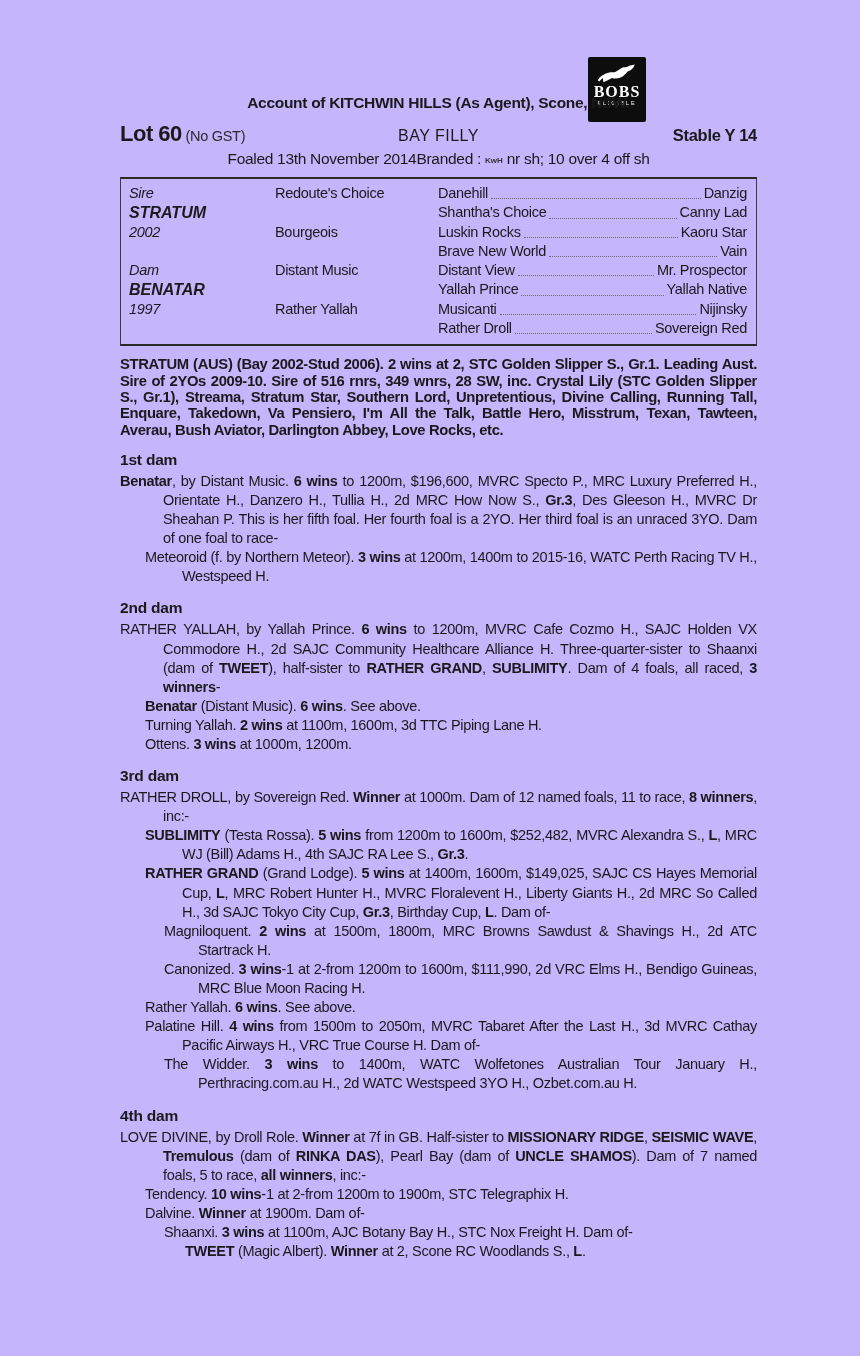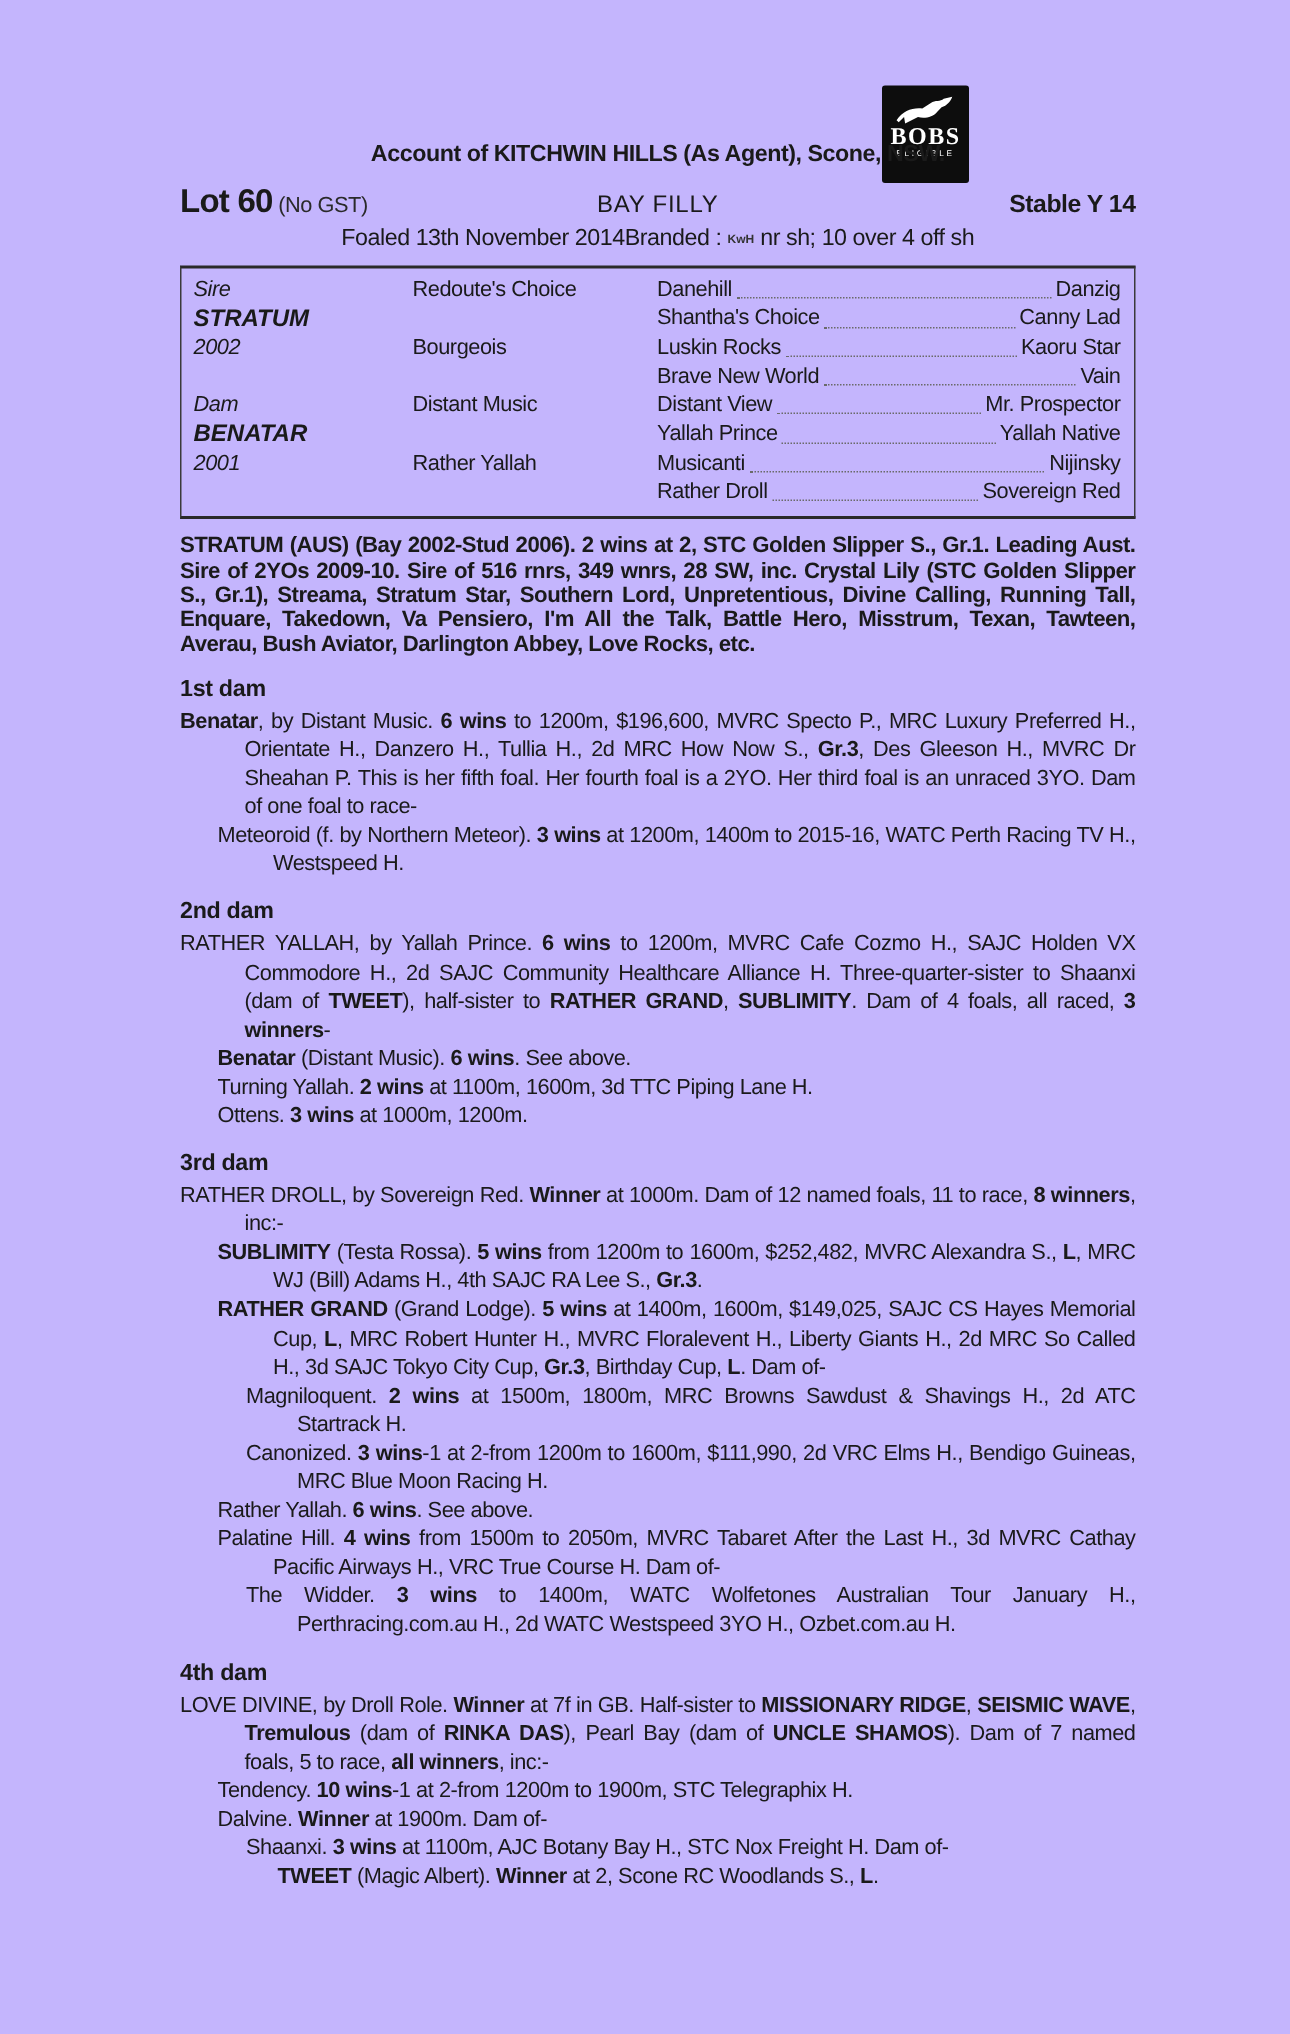--- a/index.html
+++ b/index.html
@@ -133,21 +133,21 @@
     </div>
 
     <div class="ped-table">
       <div class="ped-col1">
         <div class="ped-line">Sire</div>
         <div class="ped-line ped-name-bold">STRATUM</div>
         <div class="ped-line">2002</div>
         <div class="ped-line"></div>
         <div class="ped-line">Dam</div>
         <div class="ped-line ped-name-bold">BENATAR</div>
-        <div class="ped-line">2001</div>
+        <div class="ped-line">1997</div>
       </div>
       <div class="ped-col2">
         <div class="ped-line">Redoute's Choice</div>
         <div class="ped-line"></div>
         <div class="ped-line">Bourgeois</div>
         <div class="ped-line"></div>
         <div class="ped-line">Distant Music</div>
         <div class="ped-line"></div>
         <div class="ped-line">Rather Yallah</div>
       </div>

